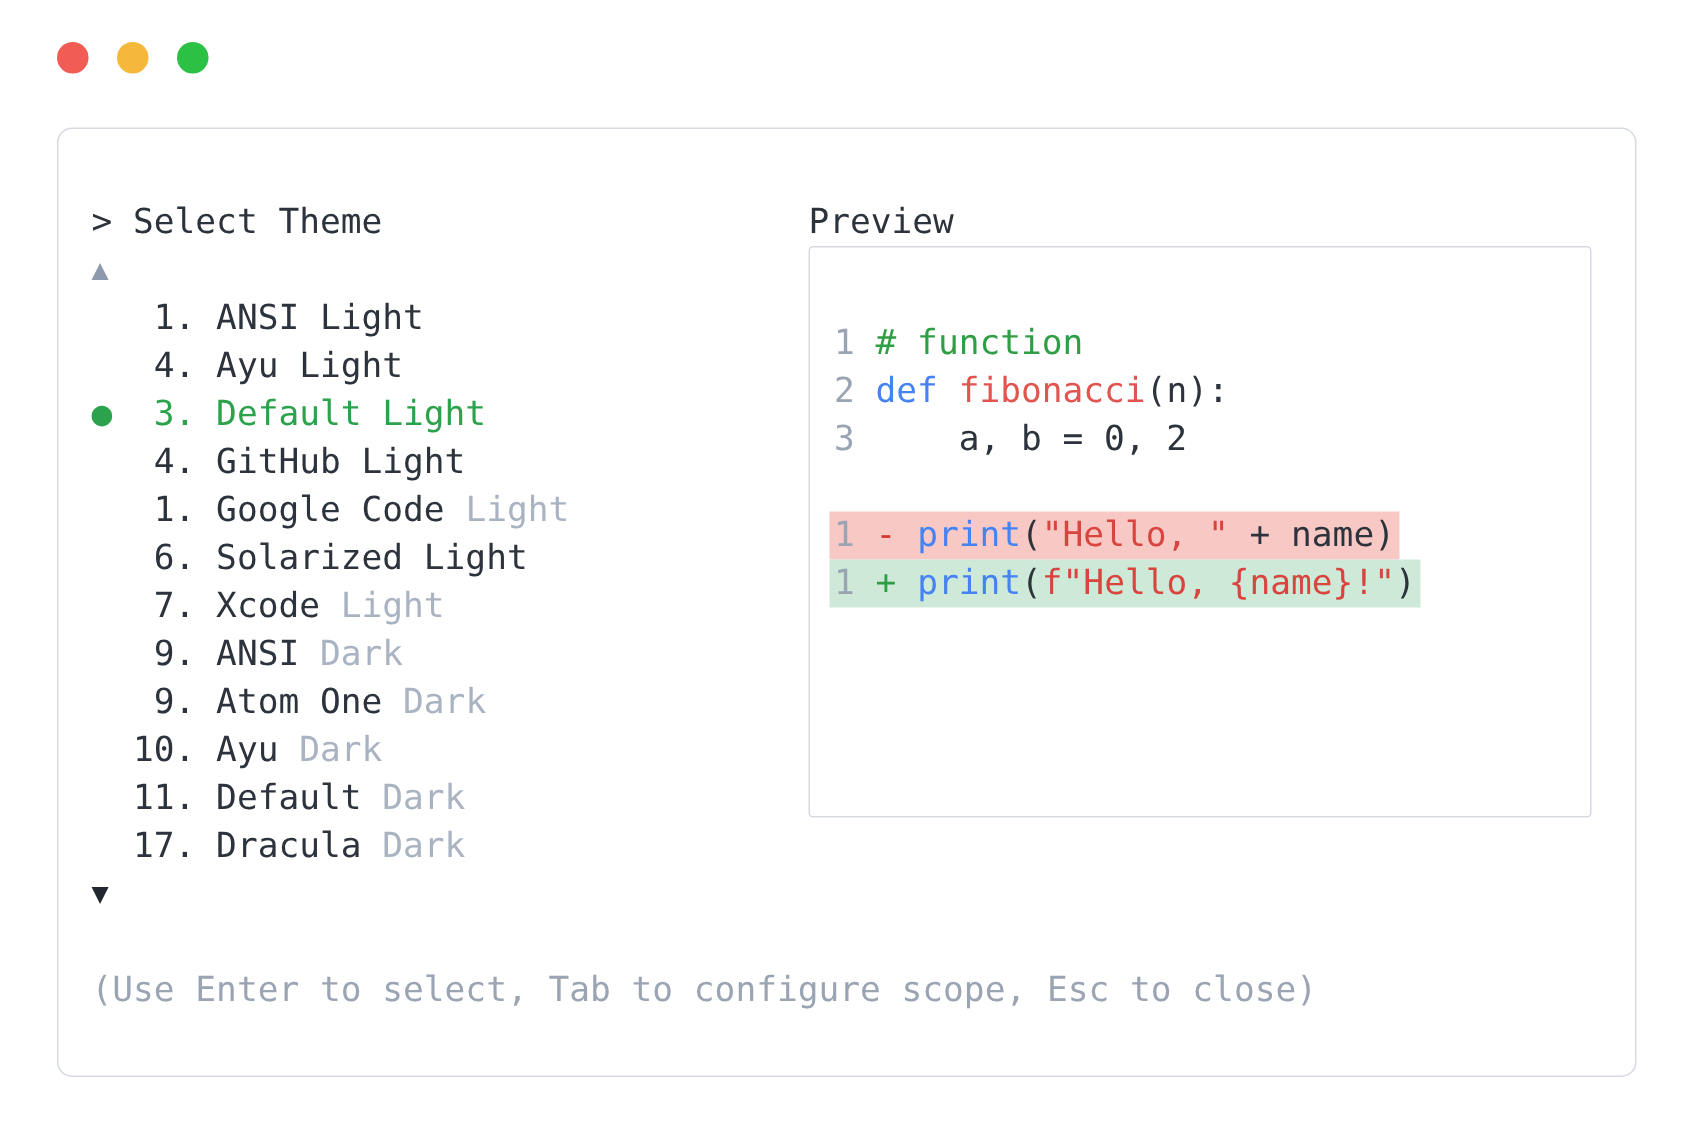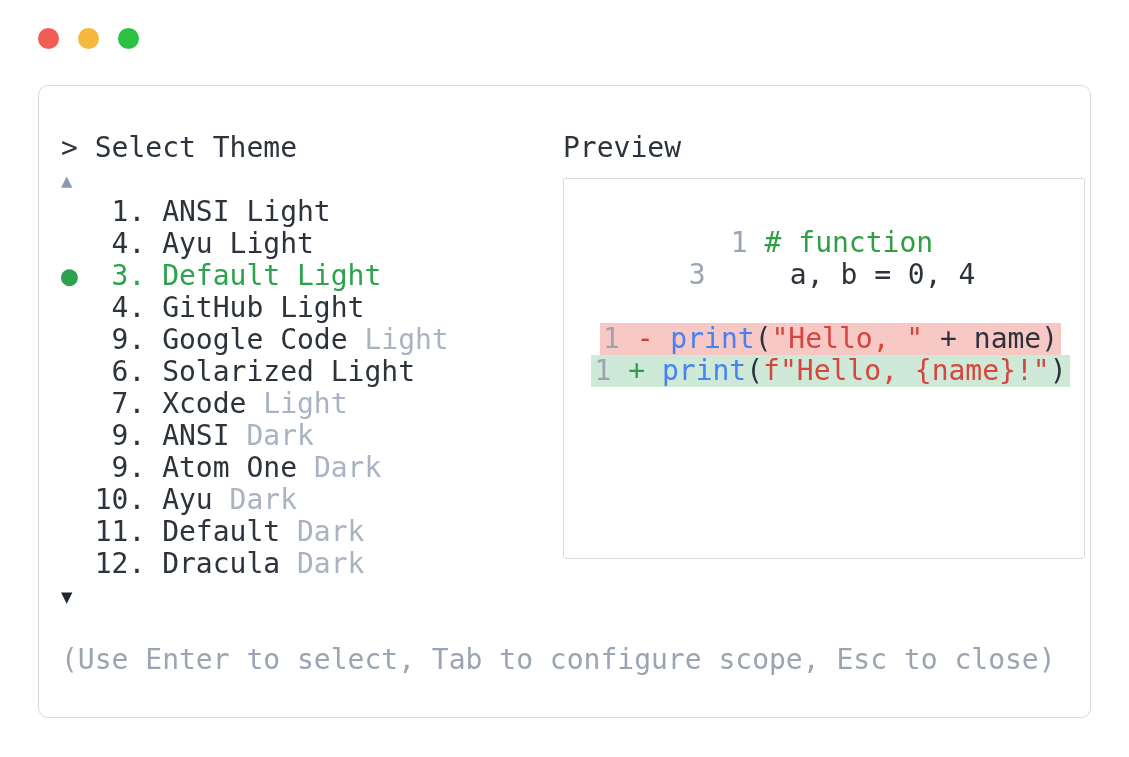--- a/index.html
+++ b/index.html
@@ -9,28 +9,28 @@
     --comment-green:#2f9e44; --minus-red:#d13a2e; --plus-green:#2f9e44;
     --removed-bg:#f8c8c5; --added-bg:#cee9d7; --hint-gray:#9aa4b3;
   }
   *{margin:0;padding:0;box-sizing:border-box;}
   html,body{width:1129px;height:757px;background:#ffffff;overflow:hidden;
     font-family:"DejaVu Sans Mono", monospace;}
   .traffic{position:absolute;left:38px;top:28px;display:flex;gap:19px;}
   .dot{width:21px;height:21px;border-radius:50%;border:none;display:block;padding:0;}
   .card{position:absolute;left:38px;top:85px;width:1053px;height:633px;
     border:1.5px solid var(--border);border-radius:10px;background:#fff;}
-  .line{white-space:pre;line-height:32px;height:32px;font-size:28px;color:var(--text-dark);}
+  .line{white-space:pre;line-height:32px;height:32px;font-size:23px;color:var(--text-dark);}
   .left{position:absolute;left:22px;top:46px;width:1009px;}
   .scroll-up{color:var(--scroll-up);font-size:19px;}
   .scroll-down{font-size:19px;color:#22282f;}
   .hint{color:var(--hint-gray);}
-  .right{position:absolute;left:524px;top:46px;width:522px;}
-  .preview-box{margin-top:14px;width:522px;height:381px;border:1.5px solid var(--border);
-    border-radius:3px;background:#fff;padding:48px 0 0 16px;overflow:hidden;text-align:center;}
+  .right{position:absolute;left:500px;top:46px;width:522px;}
+  .preview-box{width:522px;height:381px;border:1.5px solid var(--border);
+    border-radius:3px;background:#fff;padding:48px 0 0 16px;overflow:hidden;}
   
   .tok-dark{color:var(--text-dark);} .tok-muted{color:var(--text-muted);}
   .tok-green{color:var(--accent-green);}
   
   .tok-ln{color:var(--linenum-gray);} .tok-plain{color:var(--text-dark);}
   .tok-kw{color:var(--keyword-blue);} .tok-fn{color:var(--func-red);}
   .tok-str{color:var(--string-red);} .tok-comment{color:var(--comment-green);}
   .tok-minus{color:var(--minus-red);} .tok-plus{color:var(--plus-green);}
   .bg-removed{background:var(--removed-bg);display:inline-block;padding:0 3px;margin-left:-3px;}
   .bg-added{background:var(--added-bg);display:inline-block;padding:0 3px;margin-left:-3px;}
@@ -46,39 +46,40 @@
 
 <div class="card">
   <div class="left">
     <div class="line">&gt; Select Theme</div>
     <div class="line scroll-up">▲</div>
     <div id="theme-list">
         <div class="line theme-item"><span class="tok-dark">   1. ANSI Light</span></div>
         <div class="line theme-item"><span class="tok-dark">   4. Ayu Light</span></div>
         <div class="line theme-item selected"><span class="tok-green">●  3. Default Light</span></div>
         <div class="line theme-item"><span class="tok-dark">   4. GitHub Light</span></div>
-        <div class="line theme-item"><span class="tok-dark">   9. Google Code </span><span class="tok-muted">Light</span></div>
+        <div class="line theme-item"><span class="tok-dark">   1. Google Code </span><span class="tok-muted">Light</span></div>
         <div class="line theme-item"><span class="tok-dark">   6. Solarized Light</span></div>
         <div class="line theme-item"><span class="tok-dark">   7. Xcode </span><span class="tok-muted">Light</span></div>
         <div class="line theme-item"><span class="tok-dark">   9. ANSI </span><span class="tok-muted">Dark</span></div>
         <div class="line theme-item"><span class="tok-dark">   9. Atom One </span><span class="tok-muted">Dark</span></div>
         <div class="line theme-item"><span class="tok-dark">  10. Ayu </span><span class="tok-muted">Dark</span></div>
         <div class="line theme-item"><span class="tok-dark">  11. Default </span><span class="tok-muted">Dark</span></div>
-        <div class="line theme-item"><span class="tok-dark">  12. Dracula </span><span class="tok-muted">Dark</span></div>
+        <div class="line theme-item"><span class="tok-dark">  17. Dracula </span><span class="tok-muted">Dark</span></div>
       </div>
     <div class="line scroll-down">▼</div>
     <div class="line"> </div>
     <div class="line hint">(Use Enter to select, Tab to configure scope, Esc to close)</div>
   </div>
 
   <div class="right">
     <div class="line">Preview</div>
     <div class="preview-box">
       <div id="code">
           <div class="line code-line"><span class="tok-ln">1</span><span class="tok-plain"> </span><span class="tok-comment"># function</span></div>
-          <div class="line code-line"><span class="tok-ln">3</span><span class="tok-plain">     a, b = 0, 4</span></div>
+          <div class="line code-line"><span class="tok-ln">2</span><span class="tok-plain"> </span><span class="tok-kw">def</span><span class="tok-plain"> </span><span class="tok-fn">fibonacci</span><span class="tok-plain">(n):</span></div>
+          <div class="line code-line"><span class="tok-ln">3</span><span class="tok-plain">     a, b = 0, 2</span></div>
           <div class="line code-line"> </div>
           <div class="line code-line"><span class="bg-removed"><span class="tok-ln">1</span><span class="tok-plain"> </span><span class="tok-minus">-</span><span class="tok-plain"> </span><span class="tok-kw">print</span><span class="tok-plain">(</span><span class="tok-str">"Hello, "</span><span class="tok-plain"> + name)</span></span></div>
           <div class="line code-line"><span class="bg-added"><span class="tok-ln">1</span><span class="tok-plain"> </span><span class="tok-plus">+</span><span class="tok-plain"> </span><span class="tok-kw">print</span><span class="tok-plain">(</span><span class="tok-str">f"Hello, {name}!"</span><span class="tok-plain">)</span></span></div>
         </div>
     </div>
   </div>
 </div>
 
 </body></html>

